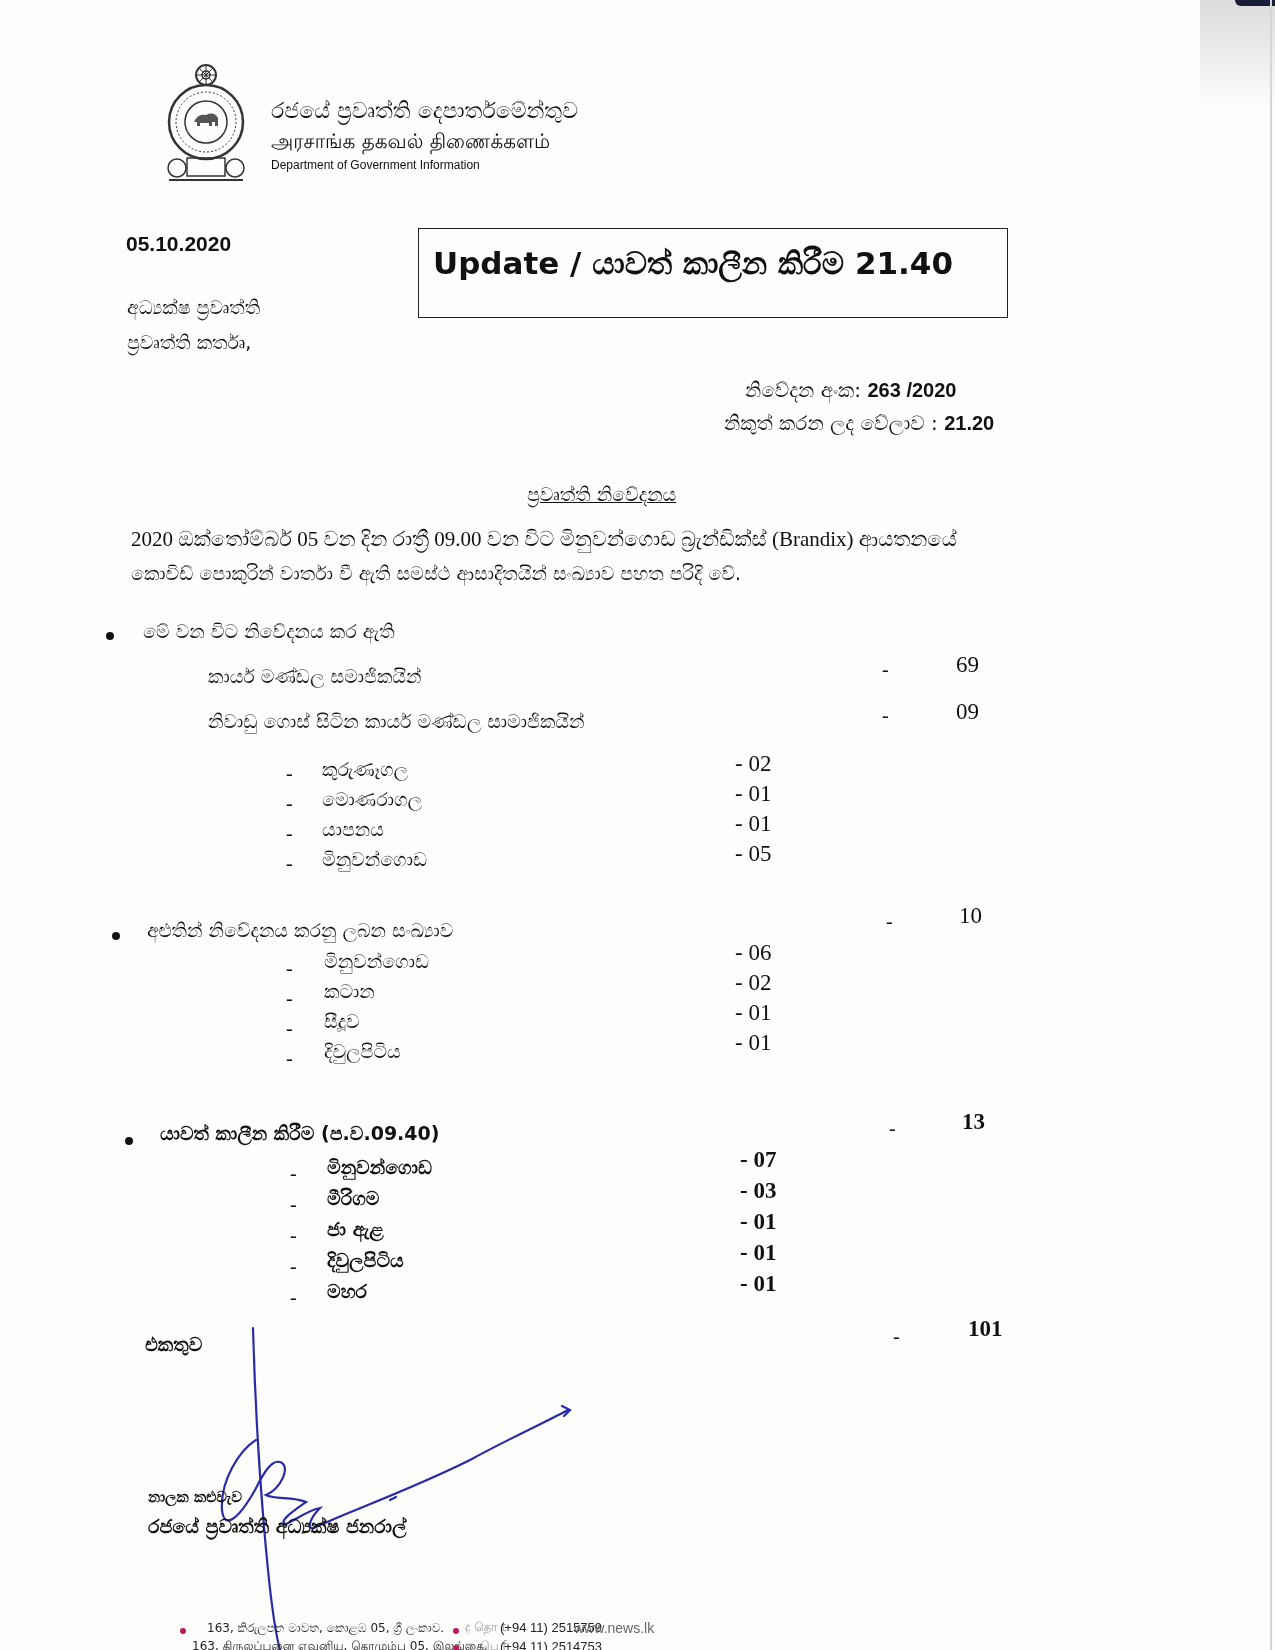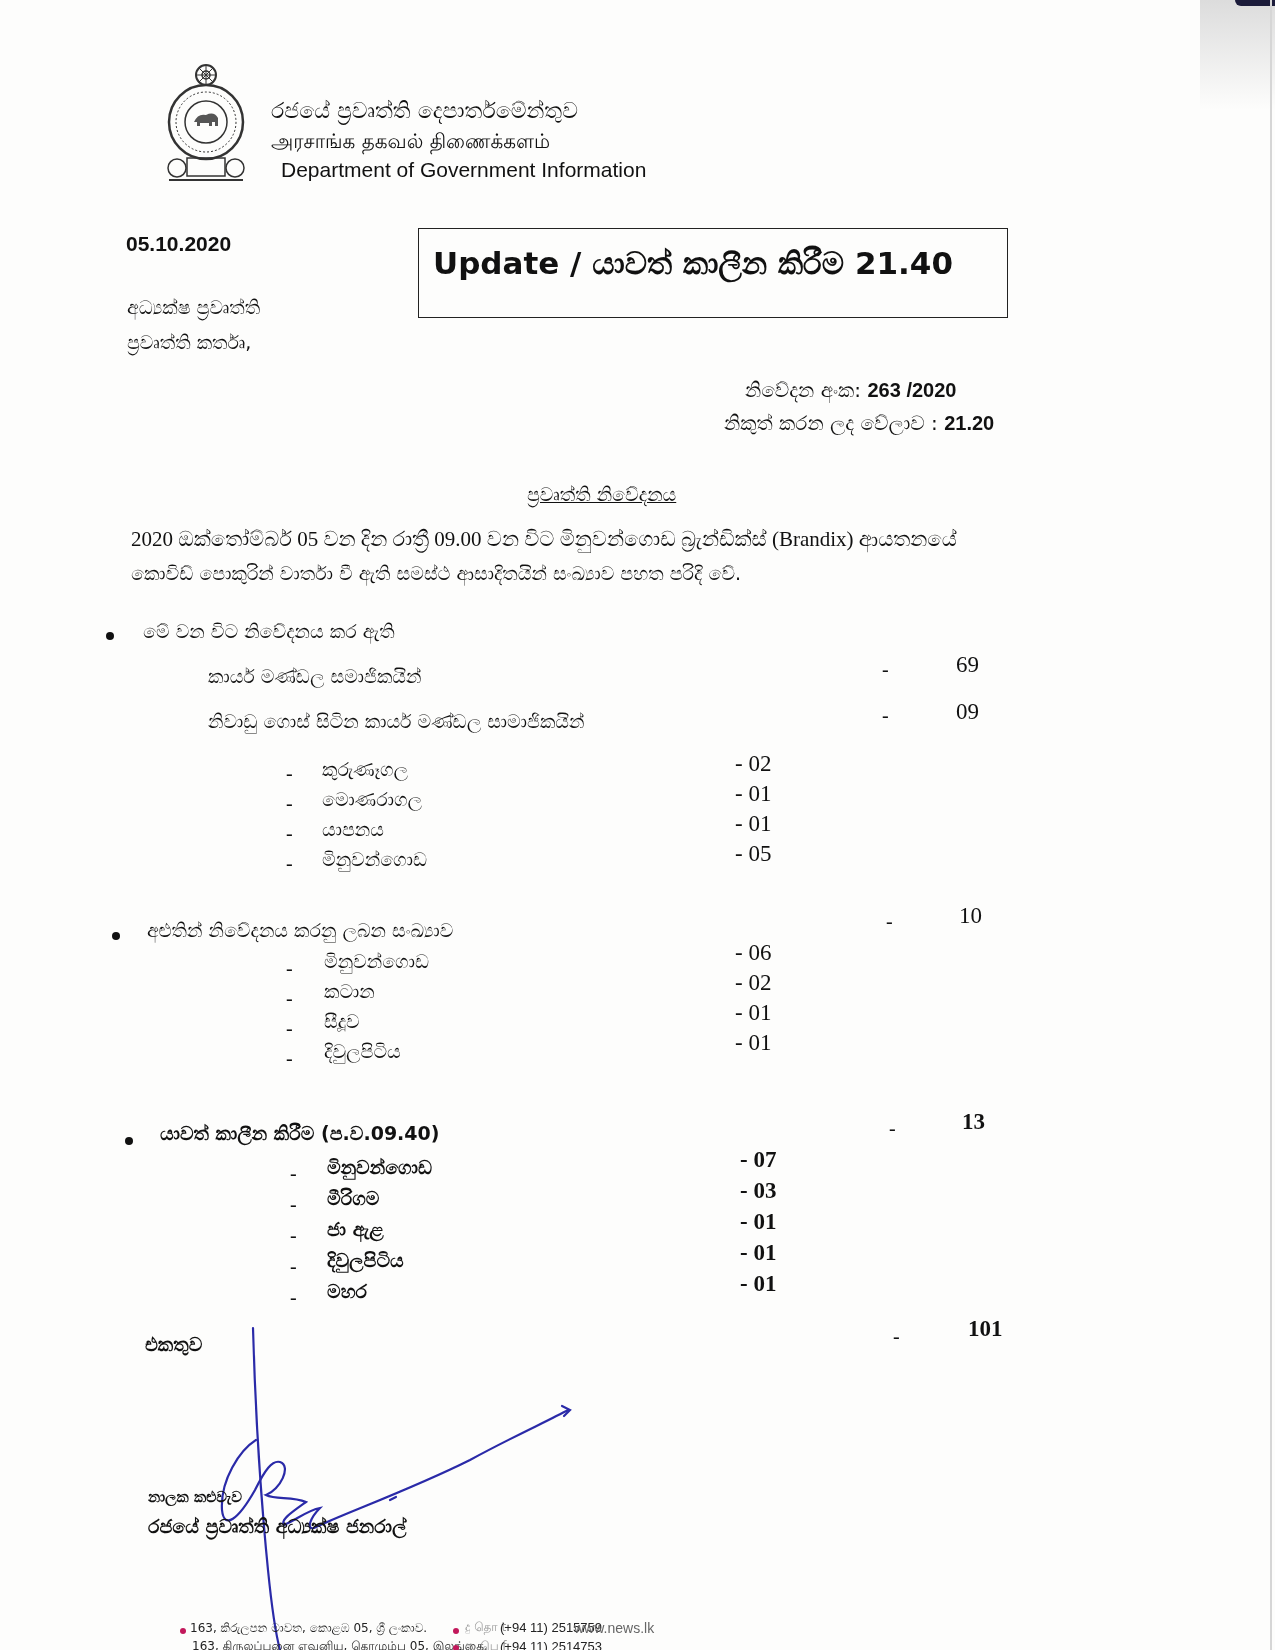--- a/index.html
+++ b/index.html
@@ -16,21 +16,21 @@
   
   .scan-top-right { position: absolute; right: 0; top: 0; width: 75px; height: 110px;
     background: linear-gradient(to bottom, #dcdcdc, #fdfdfc); }
   .scan-edge { position: absolute; right: 3px; top: 0; width: 2px; height: 1650px; background: #d6d6d6; }
   .scan-corner { position: absolute; right: 0; top: 0; width: 40px; height: 6px; background: #1b1b3a; border-bottom-left-radius: 12px; }
 
   
   .emblem { position: absolute; left: 165px; top: 62px; width: 82px; height: 122px; }
   .org-si { left: 271px; top: 98px; font-size: 22px; }
   .org-ta { left: 271px; top: 129px; font-size: 20px; }
-  .org-en { left: 281px; top: 158px; font-size: 21px; }
+  .org-en { left: 271px; top: 158px; font-size: 12px; }
 
   .date { left: 126px; top: 232px; font-size: 21px; }
   .title-box { position: absolute; left: 418px; top: 228px; width: 590px; height: 90px;
     border: 1.5px solid #222; box-sizing: border-box; }
   .title-text { position: absolute; left: 14px; top: 16px; font-size: 31px; white-space: nowrap; }
 
   .addr-1 { left: 127px; top: 296px; font-size: 19px; }
   .addr-2 { left: 127px; top: 331px; font-size: 19px; }
 
   .ref-row { font-size: 20px; }
@@ -190,21 +190,21 @@
     <path d="M46 120 C30 130 10 160 12 190 C14 210 28 200 45 170 C55 150 62 140 70 142 C82 146 70 170 56 175 C66 180 82 176 96 182 C82 192 70 200 74 205 C86 200 98 190 110 188 C100 198 96 210 104 208 C130 195 200 170 260 140 C300 118 340 100 358 90"></path>
     <path d="M352 86 l8 4 l-6 6"></path>
     <path d="M180 180 l6 -3"></path>
   </g>
 </svg>
 
 <div class="abs sig-name bold">නාලක කළුවැව</div>
 <div class="abs sig-title bold">රජයේ ප්‍රවෘත්ති අධ්‍යක්ෂ ජනරාල්</div>
 
 <div class="footer-dot" style="left:180px; top:1628px;"></div>
-<div class="abs footer-text" style="left:190px; top:1621px;text-align:center;">163, කිරුලපන මාවත, කොළඹ 05, ශ්‍රී ලංකාව.</div>
+<div class="abs footer-text" style="left:207px; top:1621px;text-align:center;">163, කිරුලපන මාවත, කොළඹ 05, ශ්‍රී ලංකාව.</div>
 <div class="abs footer-text" style="left:192px; top:1639px;">163, கிருலப்பனை எவனியு, கொழும்பு 05, இலங்கை.</div>
 
 <div class="footer-dot" style="left:453px; top:1628px;"></div>
 <div class="abs footer-text" style="left:465px; top:1620px; color:#999;">දු தொ t</div>
 <div class="abs footer-text sans" style="left:500px; top:1620px; font-size:13px;">(+94 11) 2515759</div>
 
 <div class="footer-dot" style="left:453px; top:1645px;"></div>
 <div class="abs footer-text" style="left:465px; top:1639px; color:#999;">ෆැ பெ f</div>
 <div class="abs footer-text sans" style="left:500px; top:1639px; font-size:13px;">(+94 11) 2514753</div>
 

